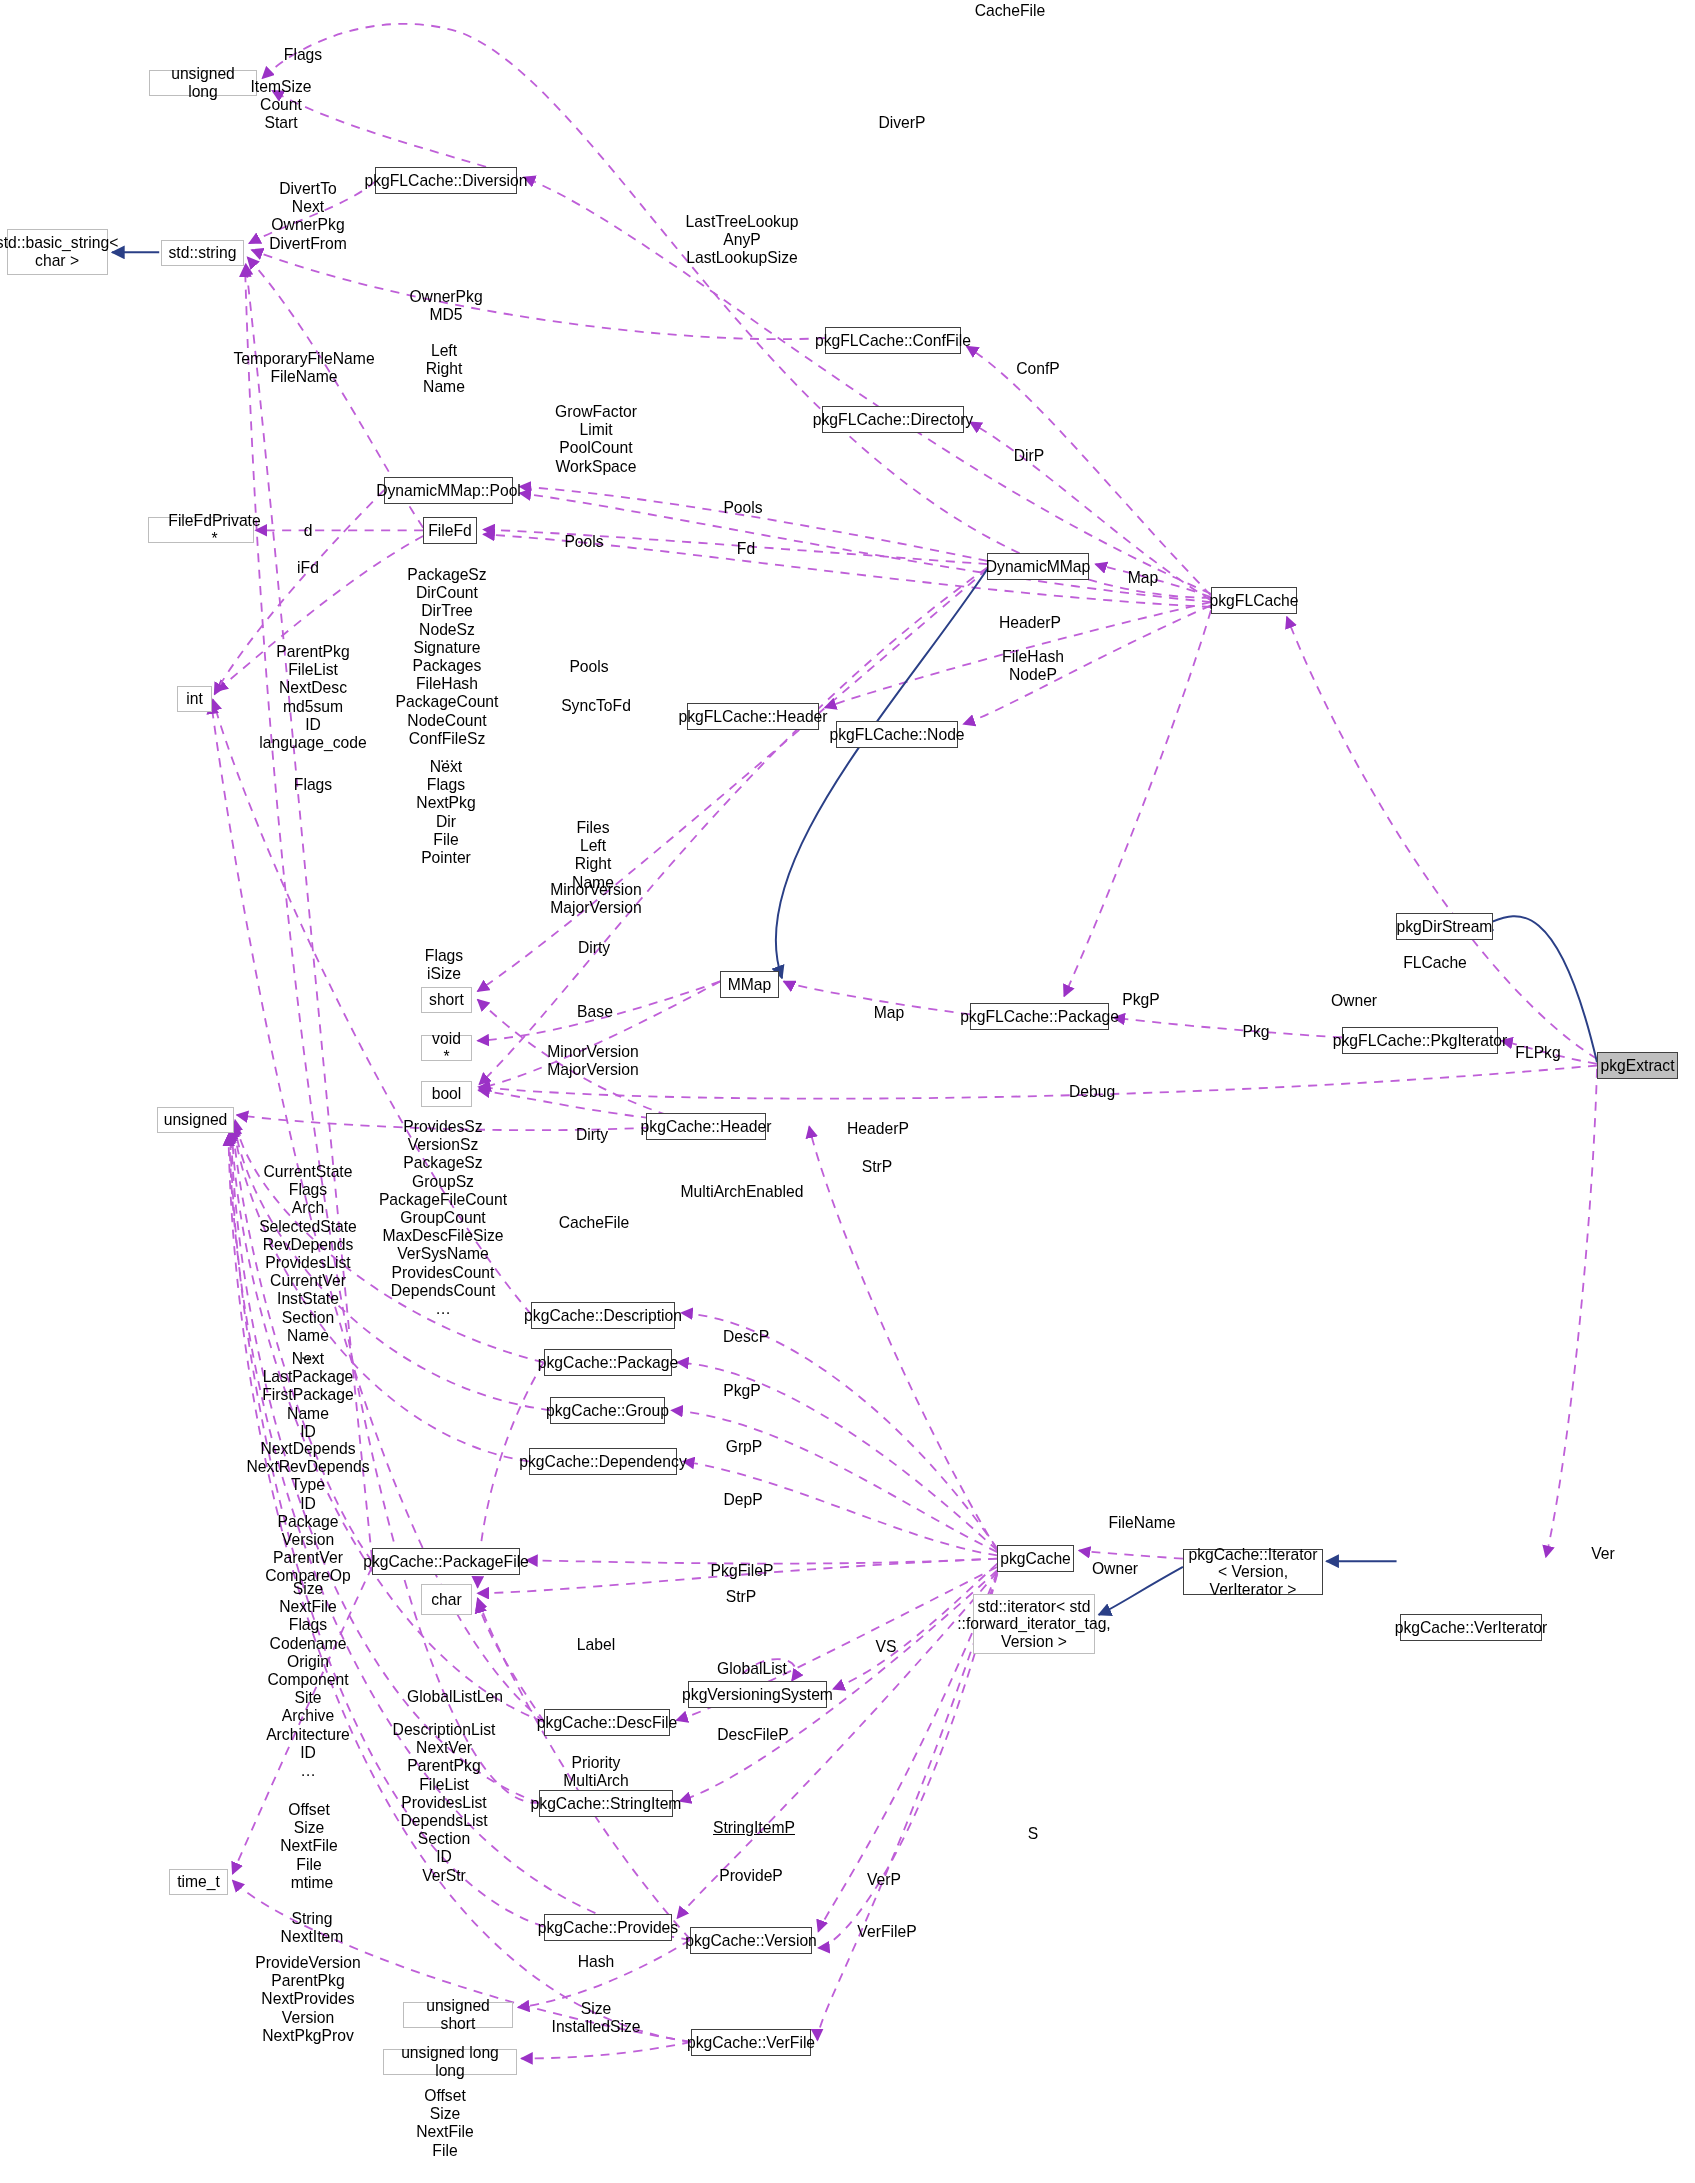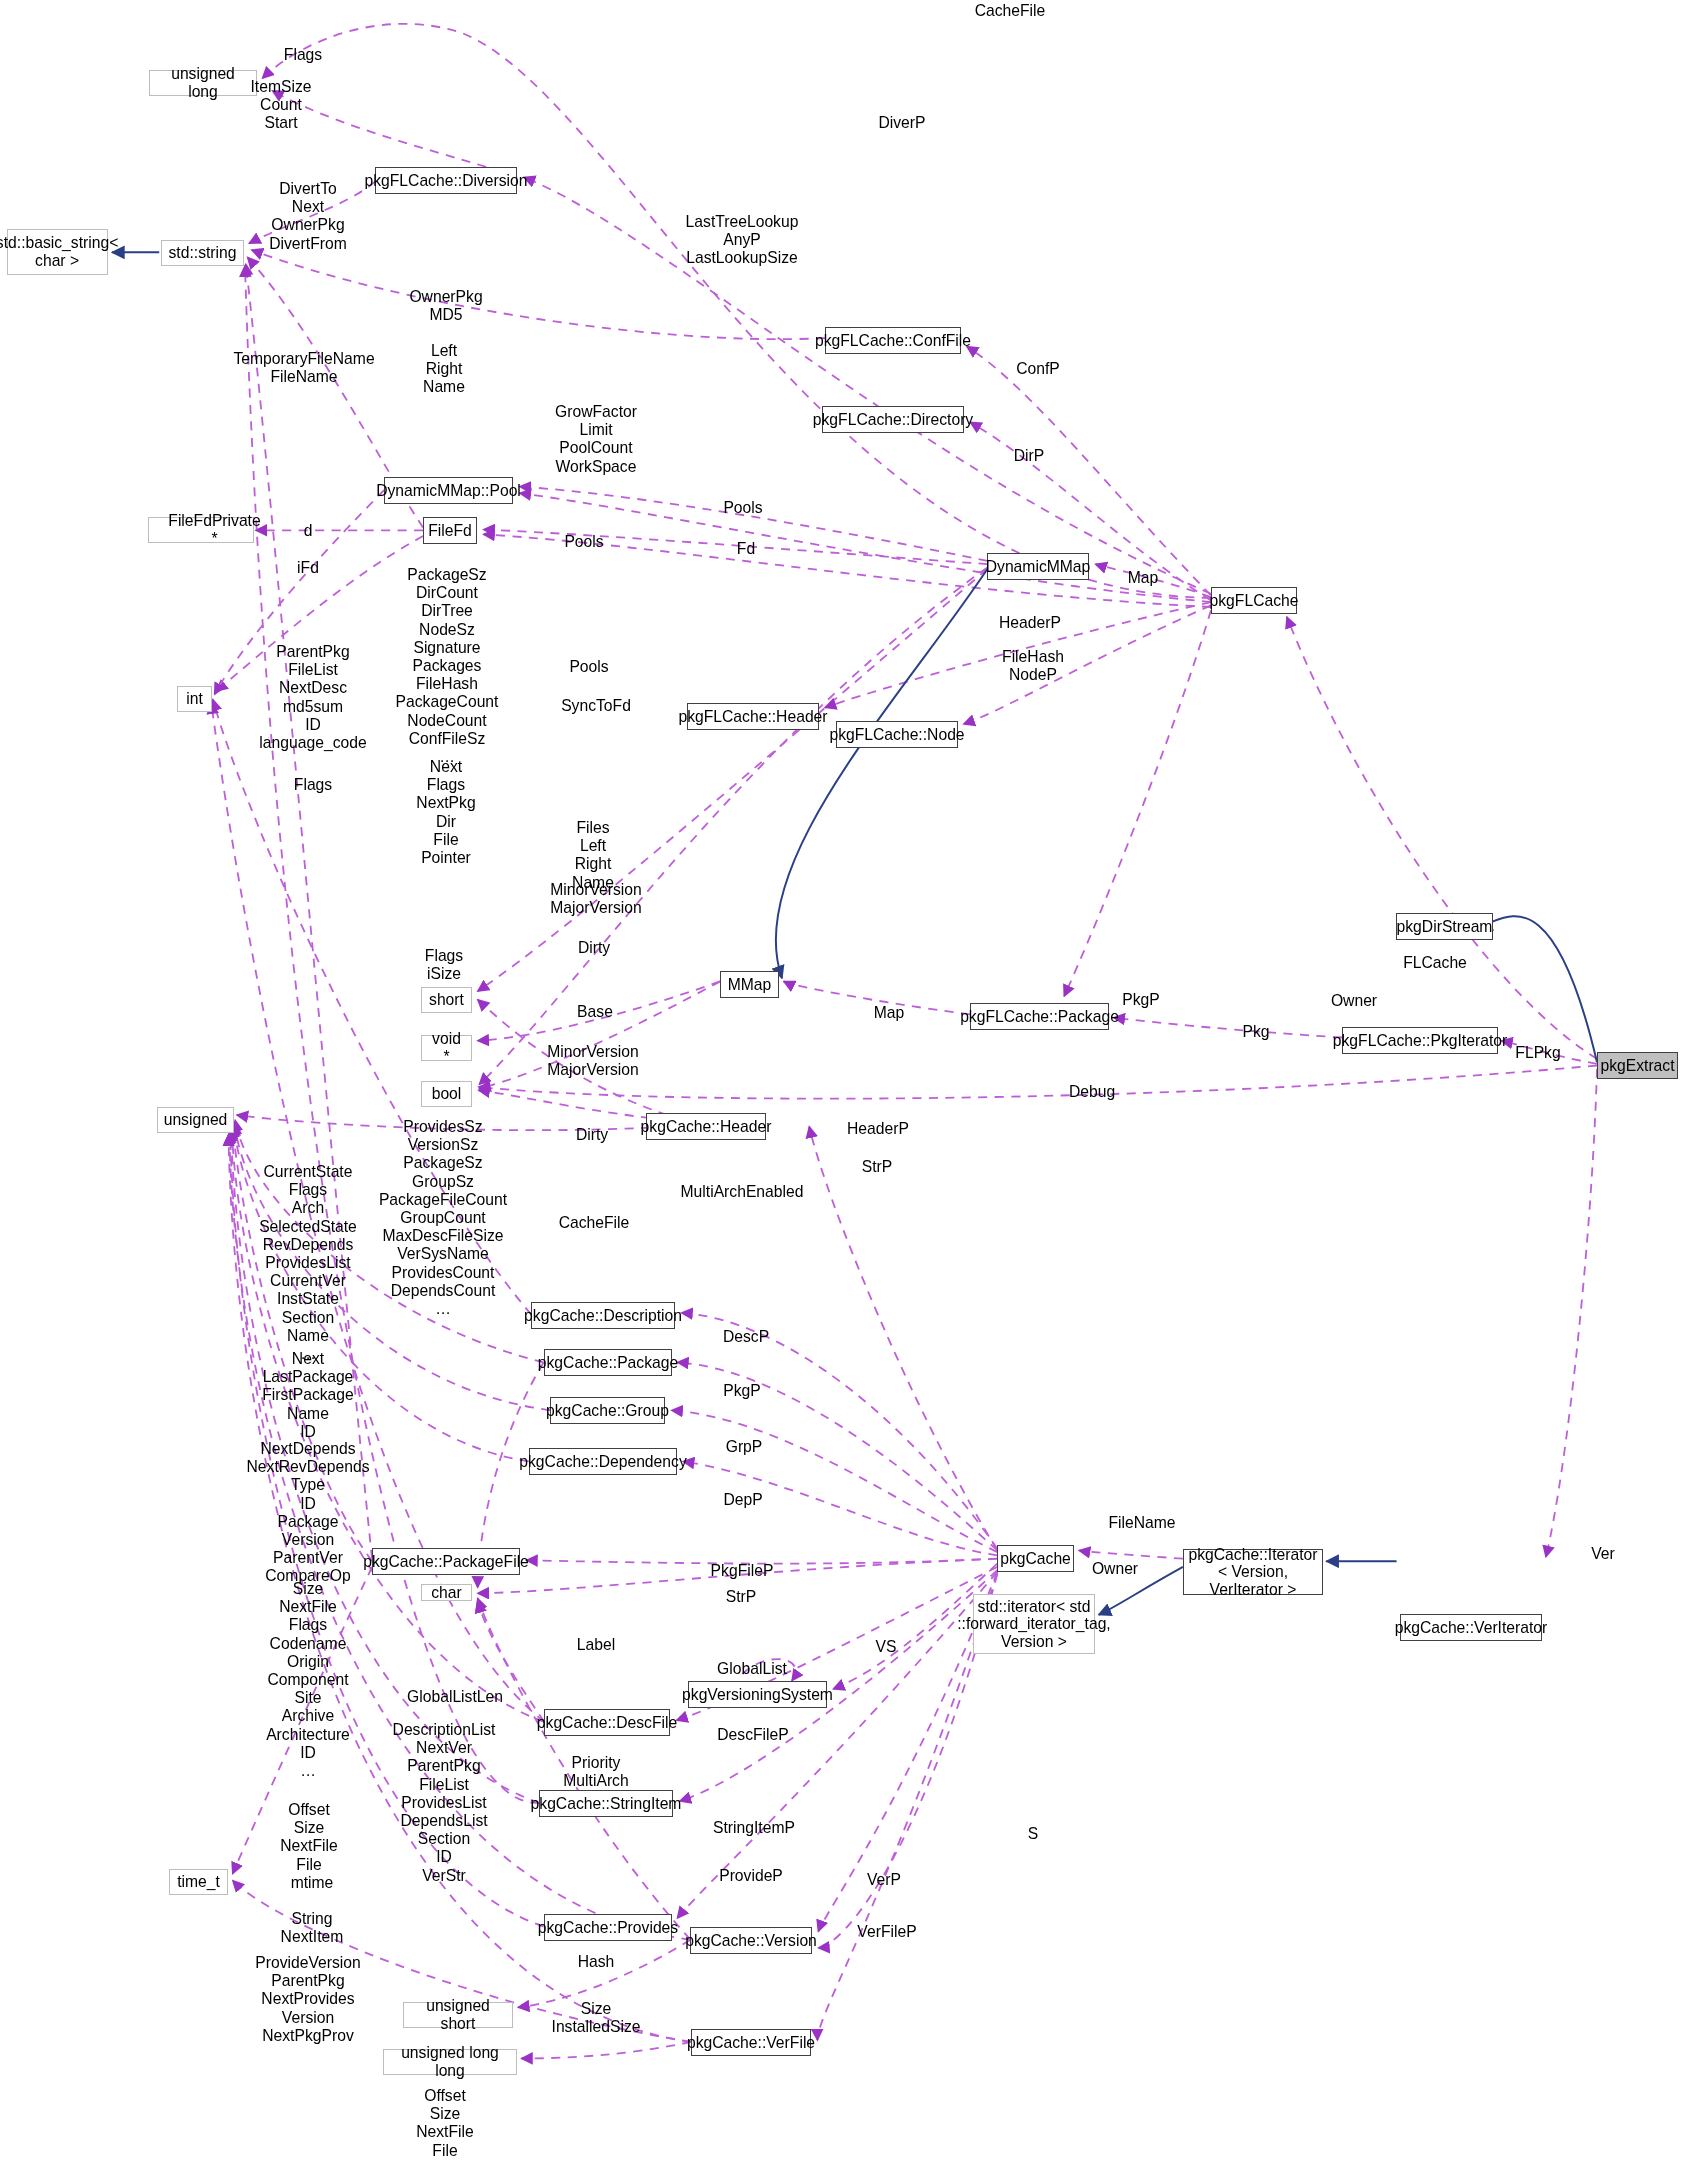--- a/index.html
+++ b/index.html
@@ -168,21 +168,21 @@
 char &gt;</span></div>
       <div class="node light" style="left: 161px; top: 240px; width: 83px; height: 25.6px;"><span>std::string</span></div>
       <div class="node light" style="left: 149px; top: 70px; width: 108px; height: 25.6px;"><span>unsigned long</span></div>
       <div class="node light" style="left: 148px; top: 517px; width: 106px; height: 25.6px; padding-left: 32px;"><span>FileFdPrivate *</span></div>
       <div class="node light" style="left: 177px; top: 686px; width: 35px; height: 25.6px;"><span>int</span></div>
       <div class="node light" style="left: 157px; top: 1107px; width: 77px; height: 25.6px;"><span>unsigned</span></div>
       <div class="node light" style="left: 169px; top: 1869px; width: 59px; height: 25.6px;"><span>time_t</span></div>
       <div class="node light" style="left: 421px; top: 987px; width: 51px; height: 25.6px;"><span>short</span></div>
       <div class="node light" style="left: 421px; top: 1035px; width: 51px; height: 25.6px;"><span>void *</span></div>
       <div class="node light" style="left: 421px; top: 1081px; width: 51px; height: 25.6px;"><span>bool</span></div>
-      <div class="node light" style="left: 421px; top: 1584px; width: 51px; height: 17px;"><span>char</span></div>
+      <div class="node light" style="left: 421px; top: 1584px; width: 51px; height: 31px;"><span>char</span></div>
       <div class="node light" style="left: 403px; top: 2002px; width: 110px; height: 26px;"><span>unsigned short</span></div>
       <div class="node light" style="left: 383px; top: 2049px; width: 134px; height: 25.6px;"><span>unsigned long long</span></div>
       <div class="node light" style="left: 973px; top: 1594px; width: 122px; height: 60px;"><span>std::iterator&lt; std
 ::forward_iterator_tag,
 Version &gt;</span></div>
       <div class="node solid" style="left: 375px; top: 167px; width: 142px; height: 27px;"><span>pkgFLCache::Diversion</span></div>
       <div class="node solid" style="left: 825px; top: 327px; width: 136px; height: 27px;"><span>pkgFLCache::ConfFile</span></div>
       <div class="node solid" style="left: 822px; top: 406px; width: 142px; height: 27px;"><span>pkgFLCache::Directory</span></div>
       <div class="node solid" style="left: 384px; top: 477px; width: 129px; height: 27px;"><span>DynamicMMap::Pool</span></div>
       <div class="node solid" style="left: 423px; top: 517px; width: 54px; height: 27px;"><span>FileFd</span></div>
@@ -362,21 +362,21 @@
 MultiArch</div>
       <div class="edgelabel" style="left: 444px; top: 1721px;">DescriptionList
 NextVer
 ParentPkg
 FileList
 ProvidesList
 DependsList
 Section
 ID
 VerStr</div>
-      <div class="edgelabel" style="left: 754px; top: 1819px;">StringItemP</div>
+      <div class="edgelabel" style="left: 754px; top: 1819px; text-decoration: underline;">StringItemP</div>
       <div class="edgelabel" style="left: 1033px; top: 1825px;">S</div>
       <div class="edgelabel" style="left: 751px; top: 1867px;">ProvideP</div>
       <div class="edgelabel" style="left: 884px; top: 1871px;">VerP</div>
       <div class="edgelabel" style="left: 309px; top: 1801px;">Offset
 Size
 NextFile
 File</div>
       <div class="edgelabel" style="left: 312px; top: 1874px;">mtime</div>
       <div class="edgelabel" style="left: 887px; top: 1923px;">VerFileP</div>
       <div class="edgelabel" style="left: 312px; top: 1910px;">String

